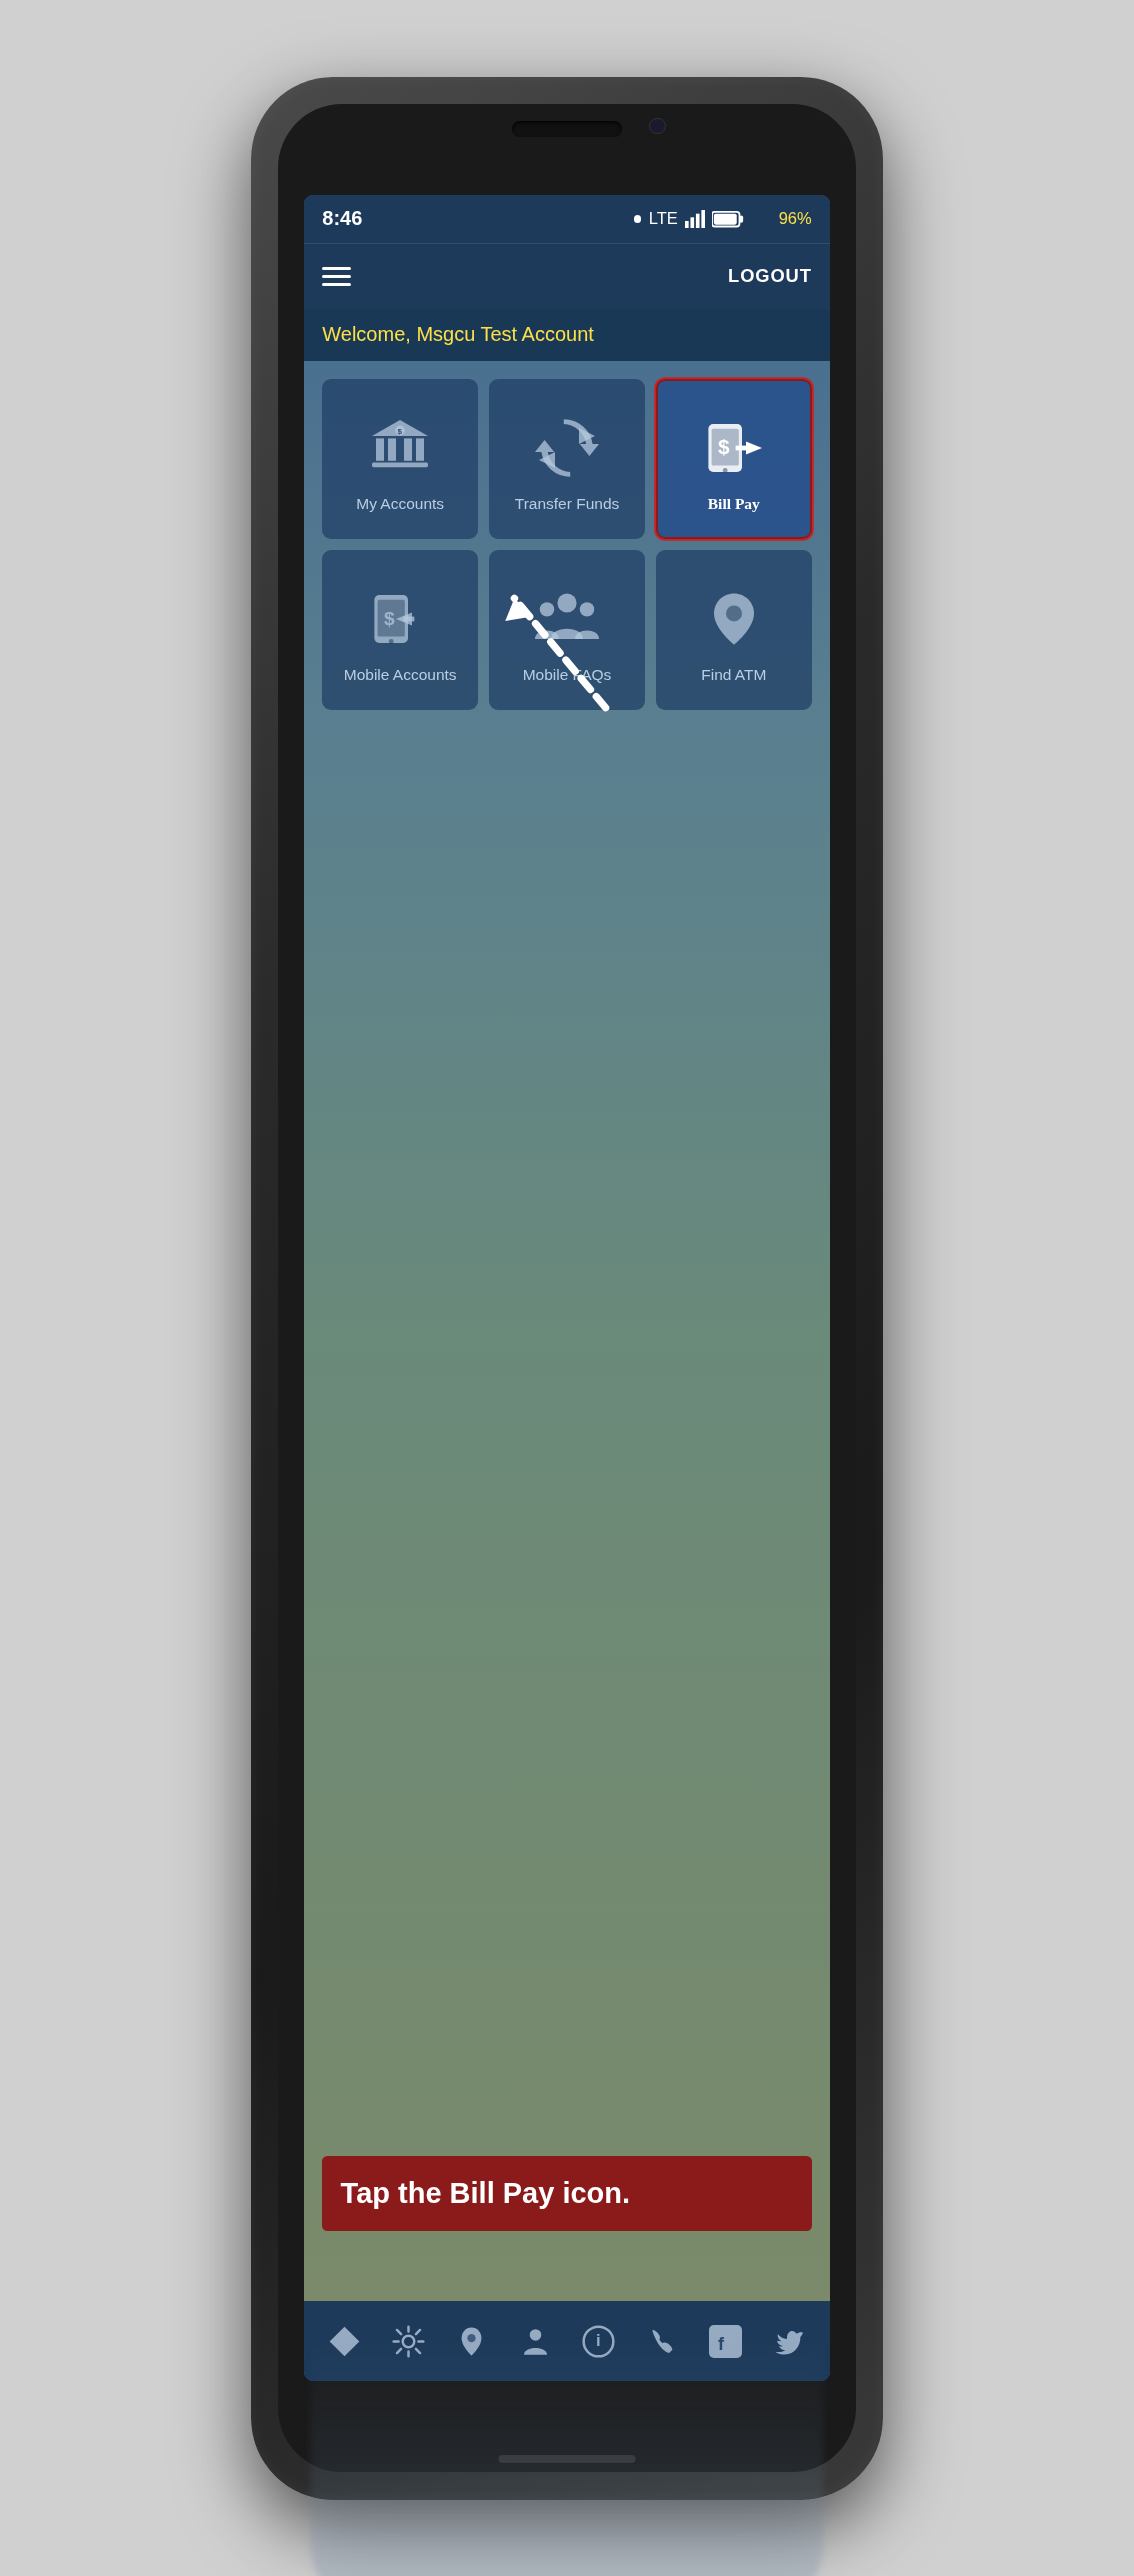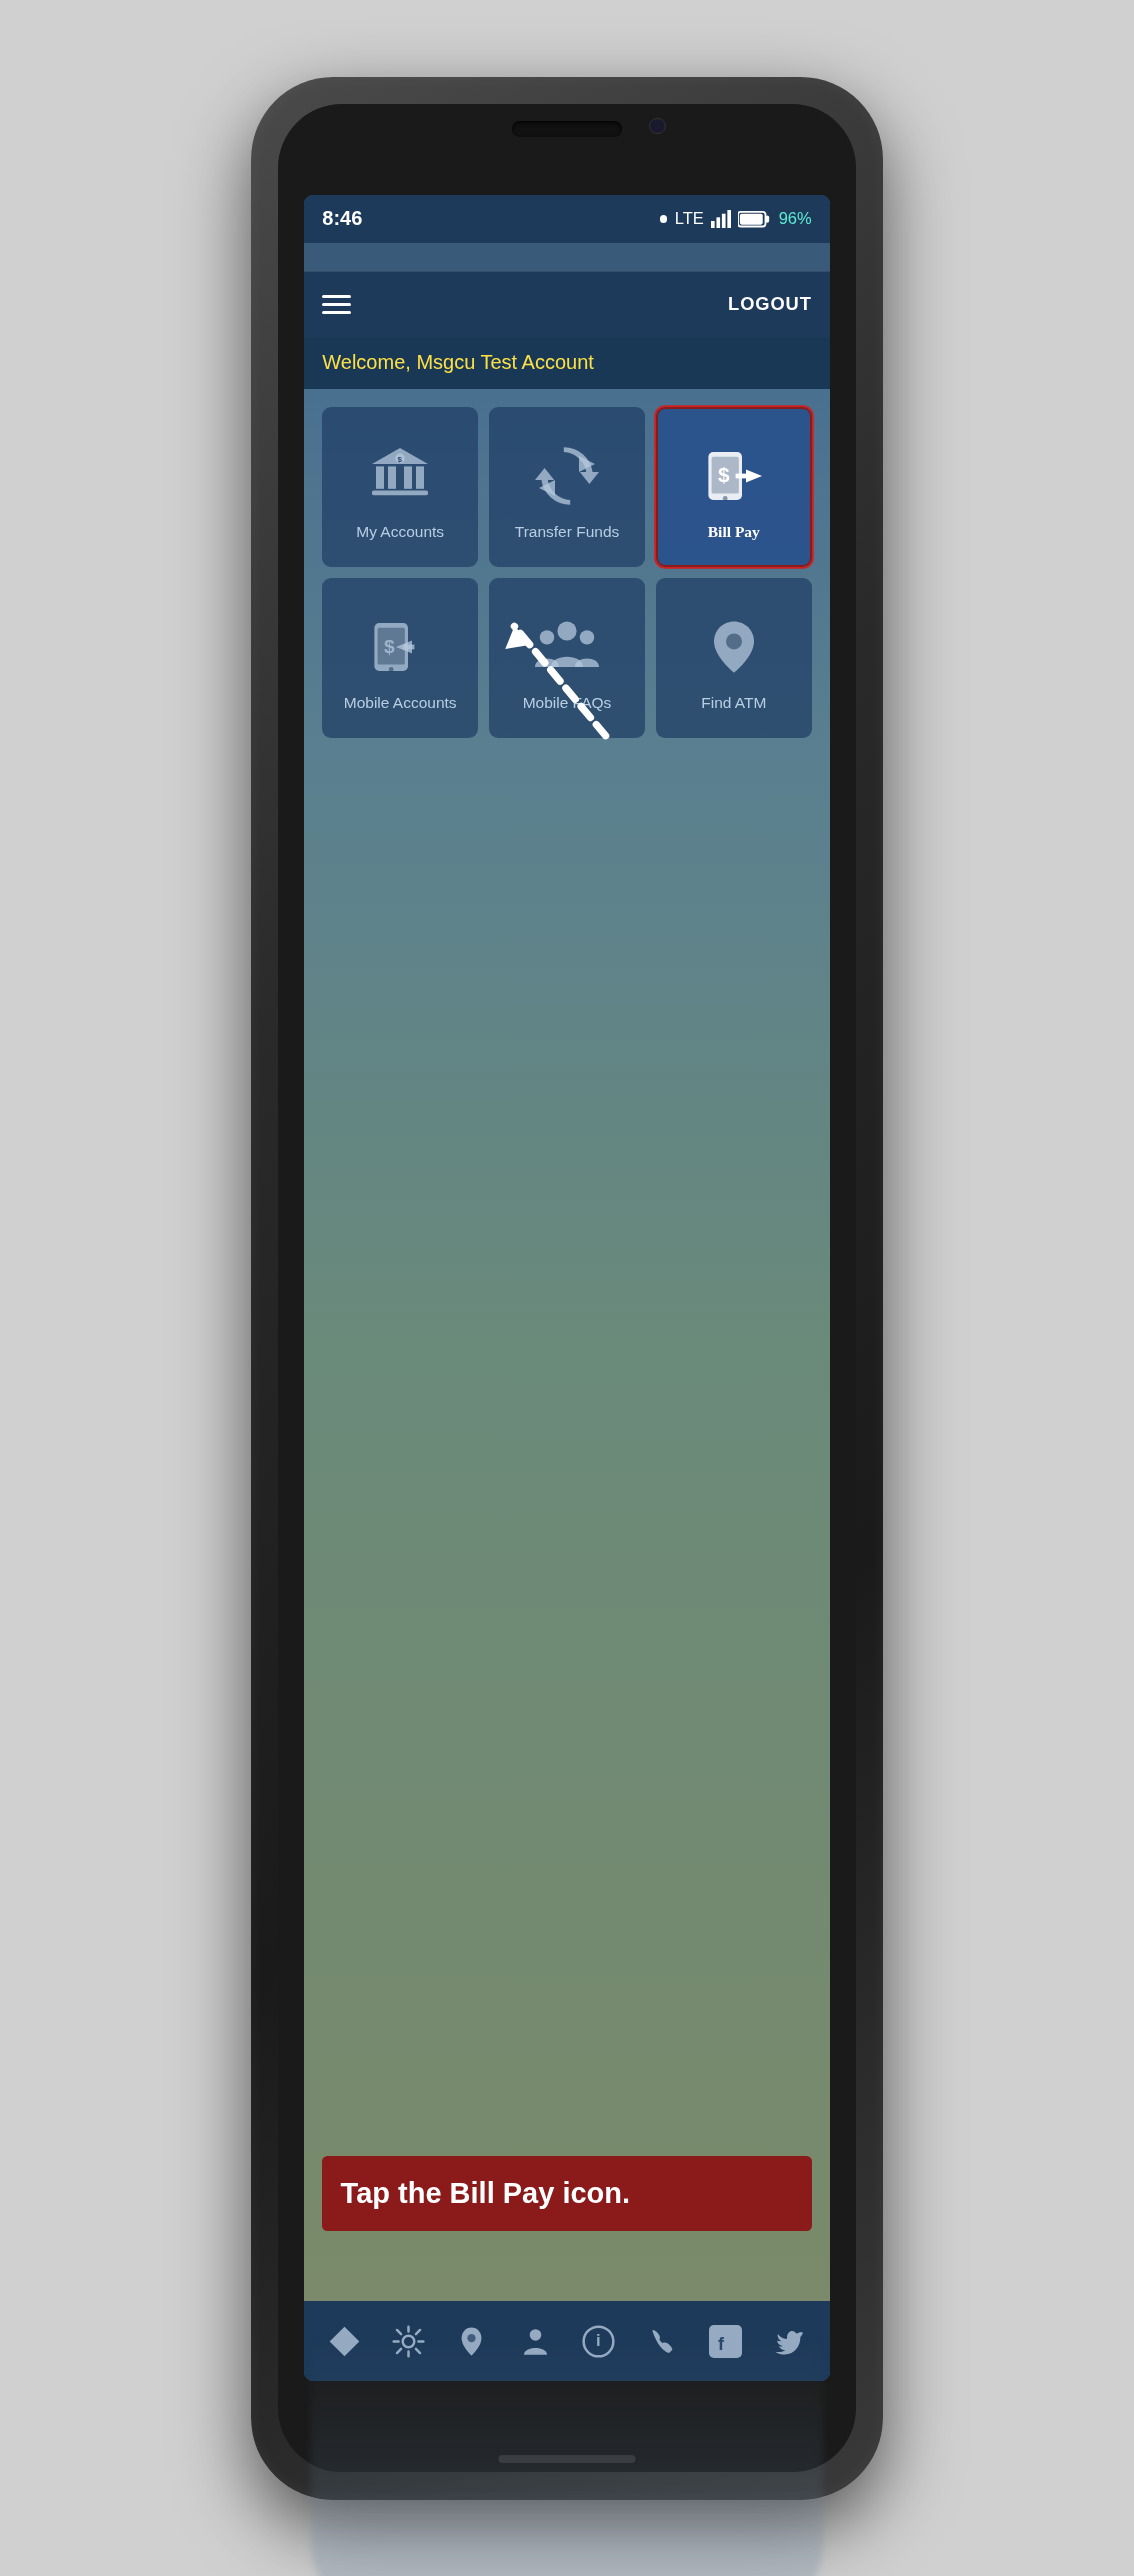--- a/index.html
+++ b/index.html
@@ -117,21 +117,20 @@
     
     .top-nav {
       background: #1e3a5a;
       height: 66px;
       display: flex;
       align-items: center;
       justify-content: space-between;
       padding: 0 18.3px;
       flex-shrink: 0;
       border-top: 0.9px solid rgba(255,255,255,0.1);
-      margin-top: 28px;
     }
 
     .hamburger-icon {
       display: flex;
       flex-direction: column;
       gap: 5.5px;
       cursor: pointer;
     }
 
     .hamburger-icon span {
@@ -338,21 +337,21 @@
               <rect x="6" y="8" width="4" height="12" fill="white"></rect>
               <rect x="12" y="4" width="4" height="16" fill="white"></rect>
               <rect x="18" y="0" width="4" height="20" fill="white"></rect>
             </svg>
 
             <svg width="33" height="18.3" viewBox="0 0 36 20">
               <rect x="0" y="2" width="30" height="16" rx="3" fill="none" stroke="white" stroke-width="2"></rect>
               <rect x="30" y="6" width="4" height="8" rx="2" fill="white"></rect>
               <rect x="2" y="4" width="25" height="12" rx="2" fill="white"></rect>
             </svg>
-            <span style="font-size:16.5px;color:#5eead4;">96%</span>
+            <span style="font-size:16.5px;color:#fde047;margin-left:26px;">96%</span>
           </div>
         </div>
 
         <div class="top-nav">
           <div class="hamburger-icon">
             <span></span>
             <span></span>
             <span></span>
           </div>
           <div class="logout-btn">LOGOUT</div>

